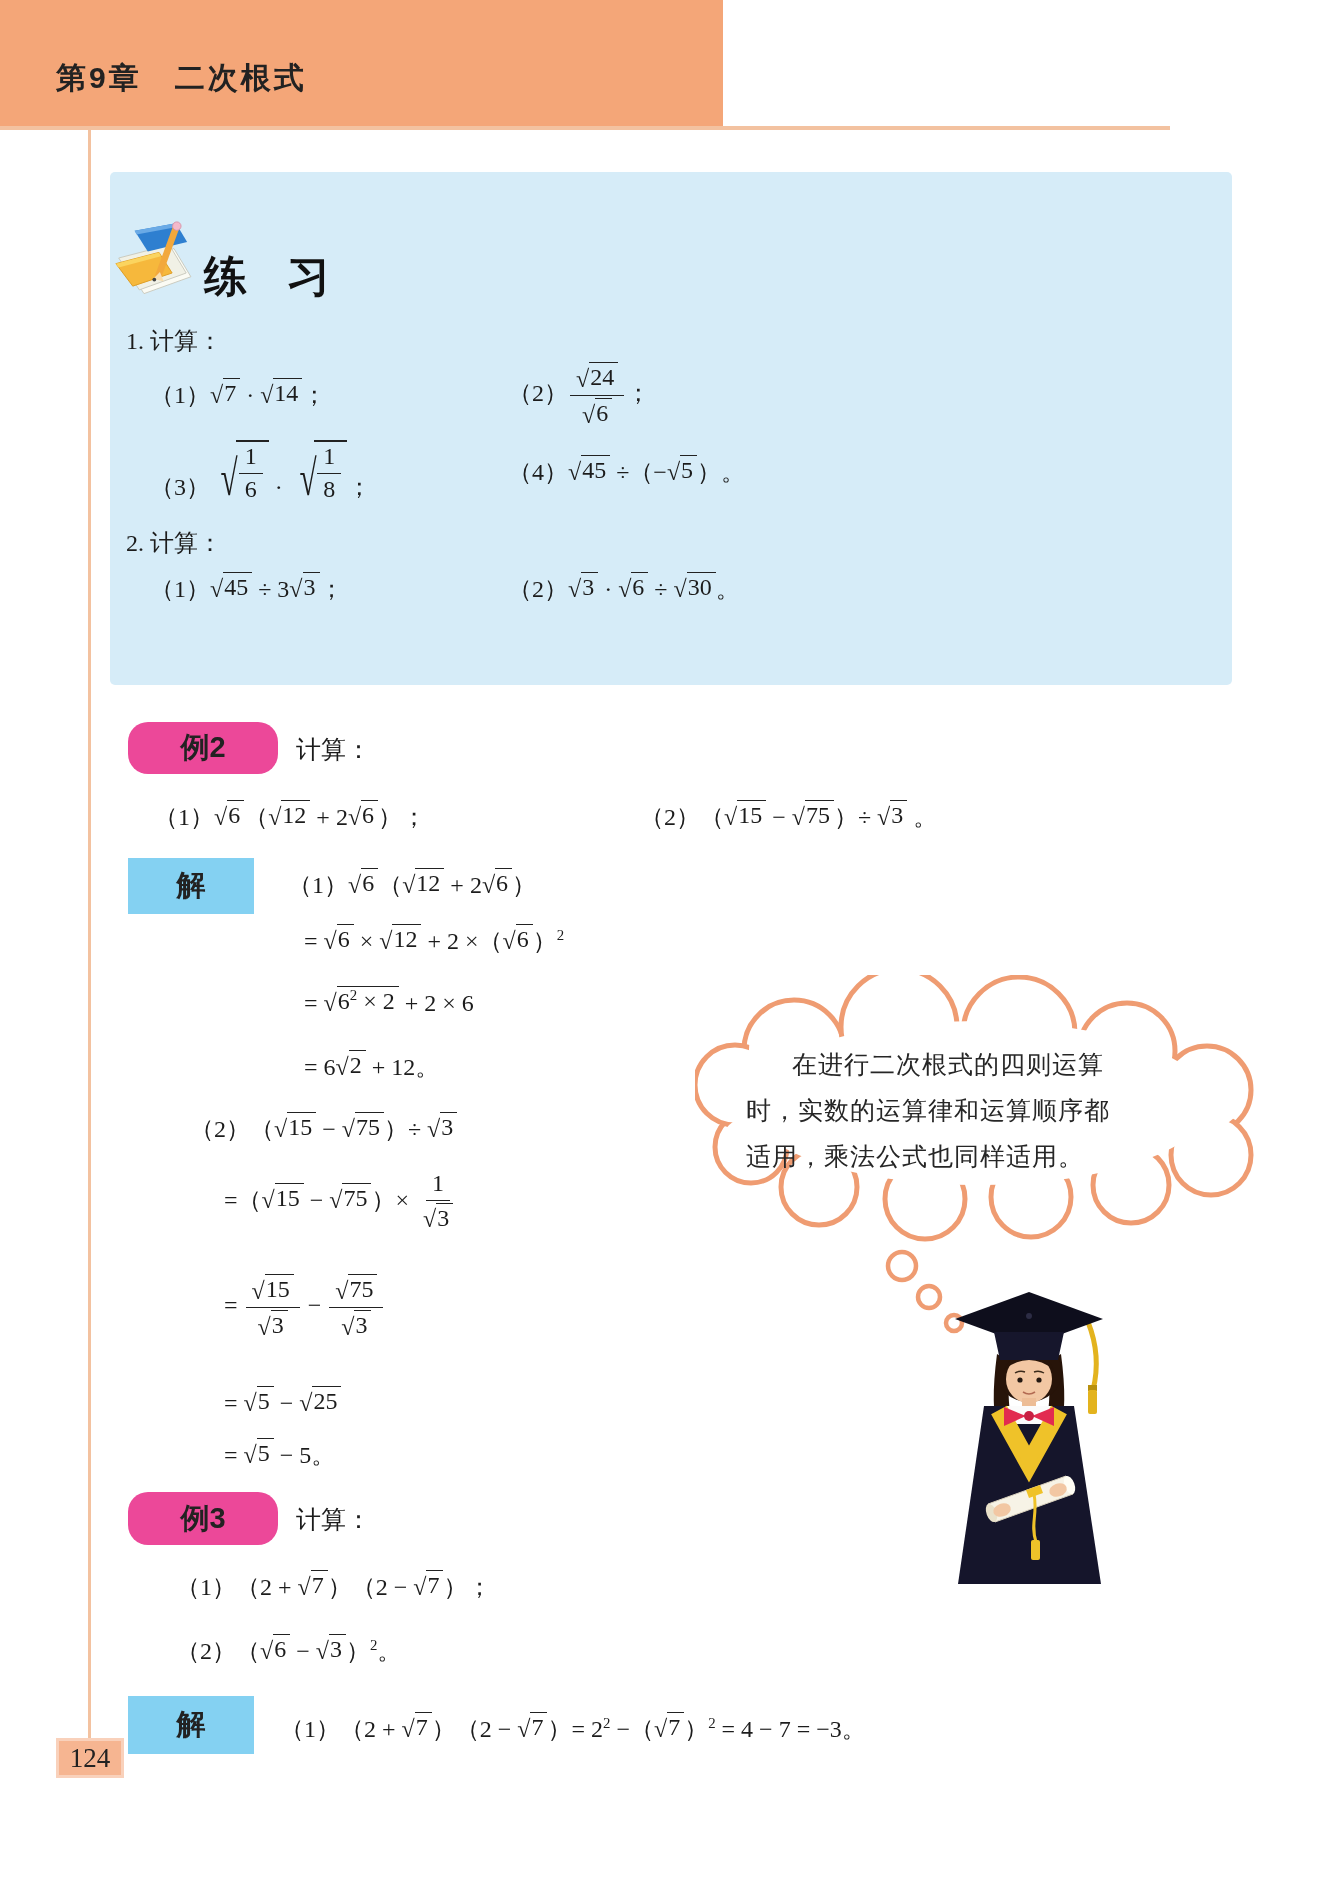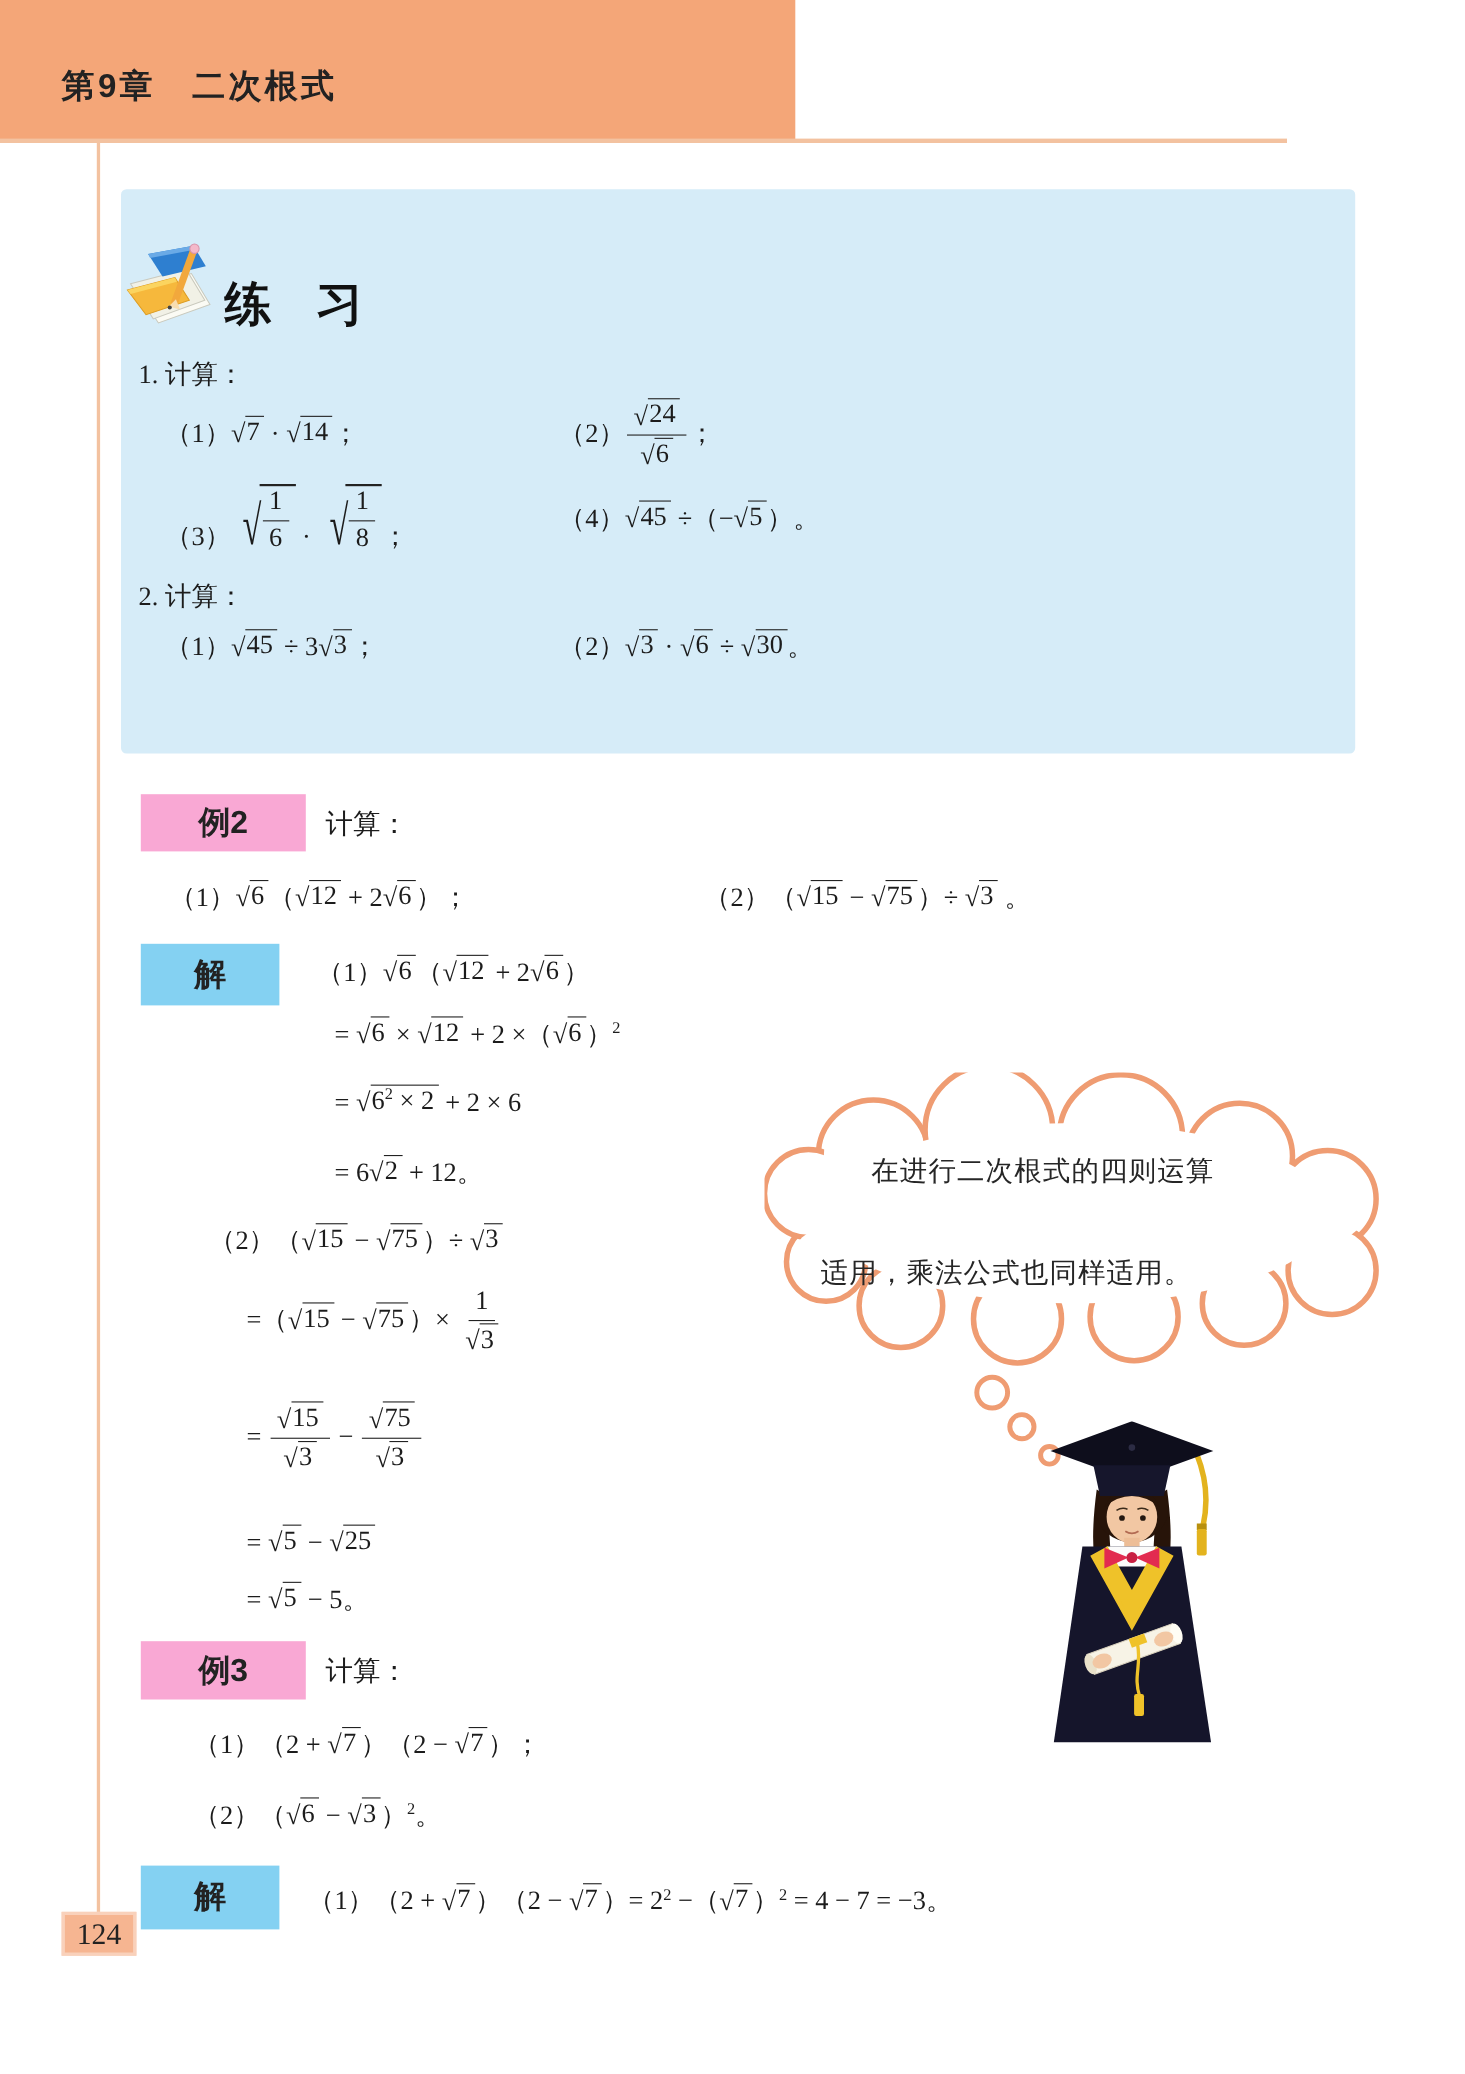--- a/index.html
+++ b/index.html
@@ -20,21 +20,21 @@
 
   
   .panel { left:110px; top:172px; width:1122px; height:513px; background:#d6ecf8; border-radius:5px; }
   .ex-title { left:204px; top:248px; font-family:"Liberation Sans","DejaVu Sans",sans-serif;
               font-weight:bold; font-size:43px; letter-spacing:14px; color:#111; }
 
   
   .badge { display:flex; align-items:center; justify-content:center;
            font-family:"Liberation Sans","DejaVu Sans",sans-serif; font-weight:bold;
            font-size:29px; color:#222; }
-  .badge.green { background:#f9a8d4; }
+  .badge.green { background:#ec4899;border-radius:20px; }
   .badge.blue  { background:#84d1f2; }
 
   
   .mline { position:absolute; font-size:24px; line-height:1.3; white-space:pre; color:#1c1c1c; }
   .intro { font-size:25px; }
 
   .rad { display:inline-flex; align-items:flex-end; }
   .radsign { line-height:1; }
   .radbody { border-top:1.7px solid #222; line-height:1.12; padding:1px 4px 0 1px; }
   .rad.tall .radsign { font-size:2.1em; line-height:.95; transform:scaleX(.62);
@@ -131,20 +131,21 @@
       <circle cx="436" cy="210" r="33"></circle>
         <circle cx="336" cy="222" r="35"></circle>
       <circle cx="230" cy="224" r="35"></circle>
         <circle cx="124" cy="212" r="33"></circle>
       <circle cx="56" cy="172" r="31"></circle>
         <circle cx="40" cy="110" r="35"></circle>
       <ellipse cx="283" cy="128" rx="232" ry="82"></ellipse>
     </g>
   </svg>
   <div class="cloud-line" style="left:792px;top:1048px">在进行二次根式的四则运算</div>
+  <div class="cloud-line" style="left:746px;top:1094px">时，实数的运算律和运算顺序都</div>
   <div class="cloud-line" style="left:746px;top:1140px">适用，乘法公式也同样适用。</div>
 
   <svg class="abs" style="left:880px;top:1245px" width="90" height="95" viewBox="0 0 90 95">
     <g fill="#ffffff" stroke="#ef9c72" stroke-width="4.5">
       <circle cx="22" cy="21" r="14"></circle>
       <circle cx="49" cy="52" r="11"></circle>
       <circle cx="74" cy="78" r="8"></circle>
     </g>
   </svg>
 

